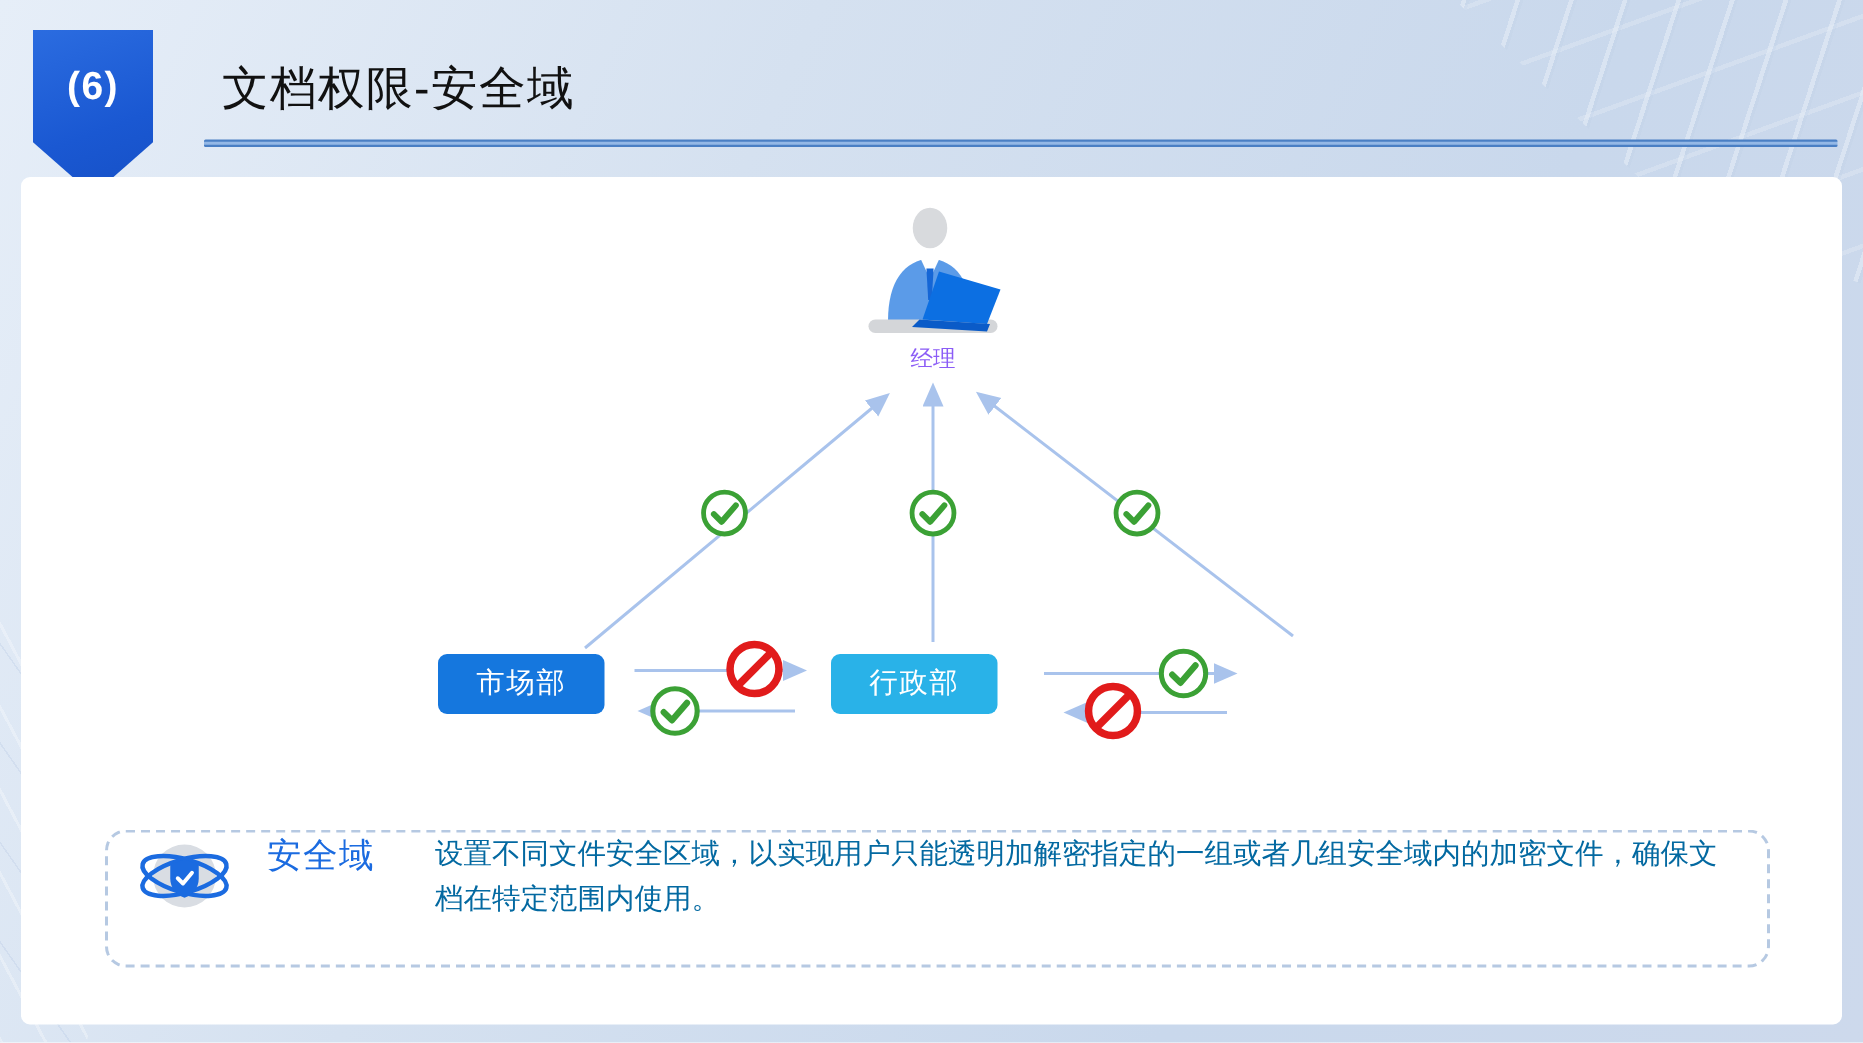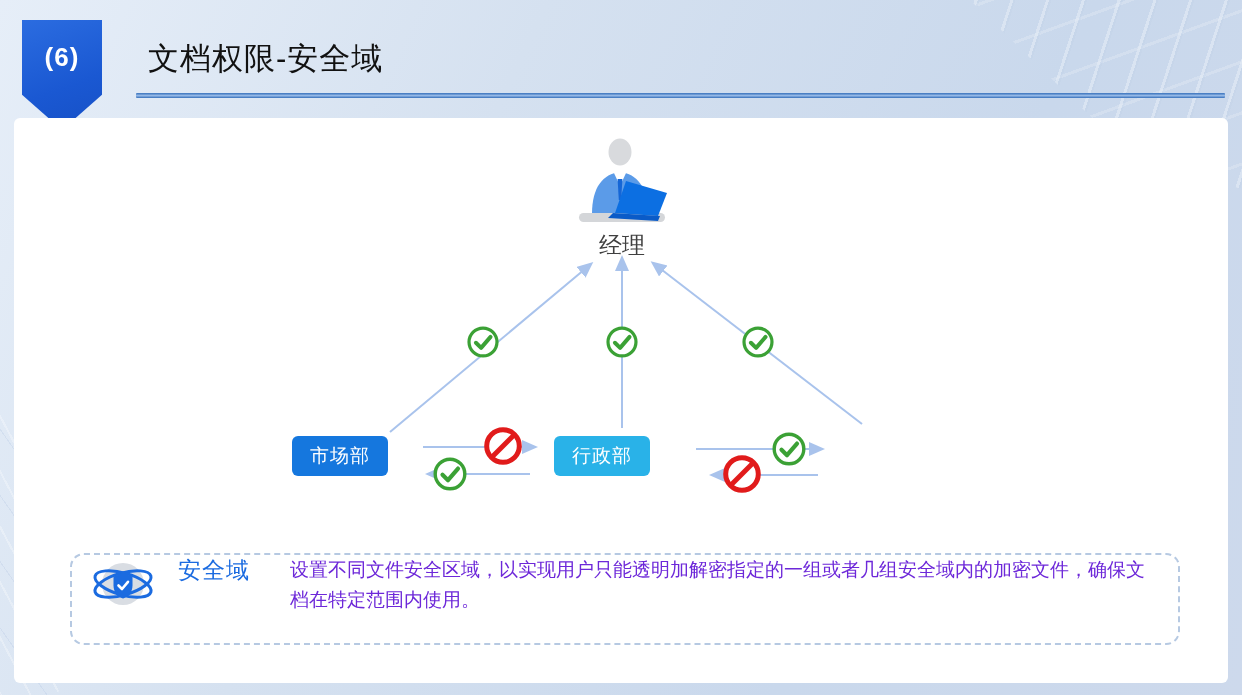--- a/index.html
+++ b/index.html
@@ -68,33 +68,33 @@
     position: absolute; left: 14px; top: 118px;
     width: 1214px; height: 565px;
     background: #ffffff;
     border-radius: 6px;
   }
 
   
   .manager-wrap { position: absolute; left: 560px; top: 18px; width: 96px; height: 88px; }
   .manager-label {
     position: absolute; left: 558px; top: 112px; width: 100px;
-    text-align: center; font-size: 23px; color: #404040;
+    text-align: center; font-size: 15px; color: #8b5cf6;
   }
 
   
   .arrows-svg { position: absolute; left: 0; top: 0; width: 1214px; height: 565px; pointer-events: none; }
 
   
   .perm-icon { position: absolute; }
 
   
   .dept {
     position: absolute; top: 318px;
-    width: 96px; height: 40px;
+    width: 111px; height: 40px;
     border-radius: 6px;
     color: #ffffff;
     font-size: 19px;
     line-height: 40px;
     text-align: center;
     letter-spacing: 1px;
   }
   .dept-market  { left: 278px; background: #1577de; }
   .dept-admin   { left: 540px; background: #29b2e8; }
   .dept-finance { left: 844px; background: #fbb116; }
@@ -115,21 +115,21 @@
     flex: 0 0 auto;
     font-size: 23px;
     color: #1b6be0;
     margin-right: 18px;
     letter-spacing: 1px;
   }
   .info-text {
     flex: 1 1 auto;
     font-size: 19px;
     line-height: 30px;
-    color: #6d28d9;
+    color: #0369a1;
     max-width: 900px;
   }
 </style>
 </head>
 <body>
 
 <svg width="0" height="0" style="position:absolute" aria-hidden="true">
   <defs>
     <symbol id="sym-check" viewBox="0 0 36 36">
       <circle cx="18" cy="18" r="14.8" fill="#ffffff" stroke="#3BA135" stroke-width="3.4"></circle>

